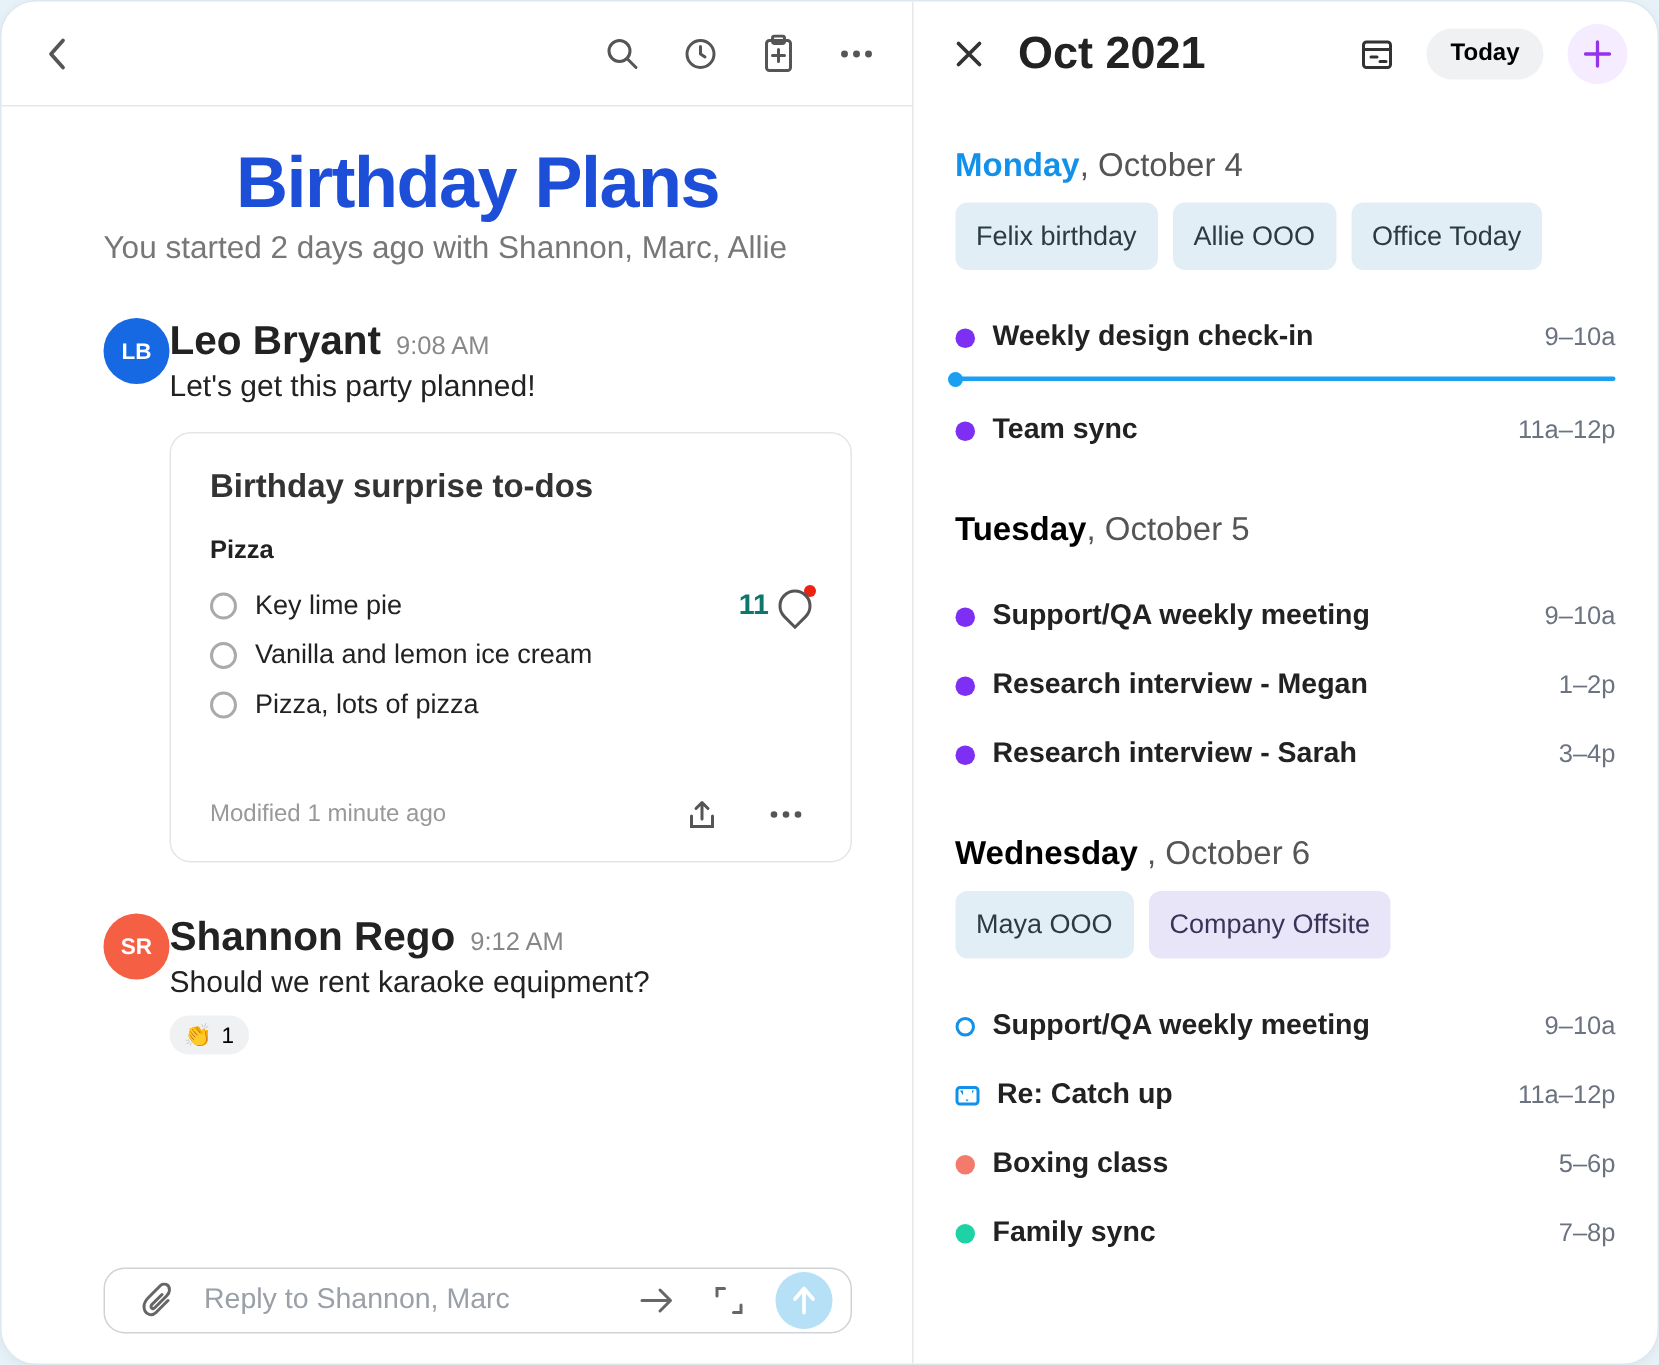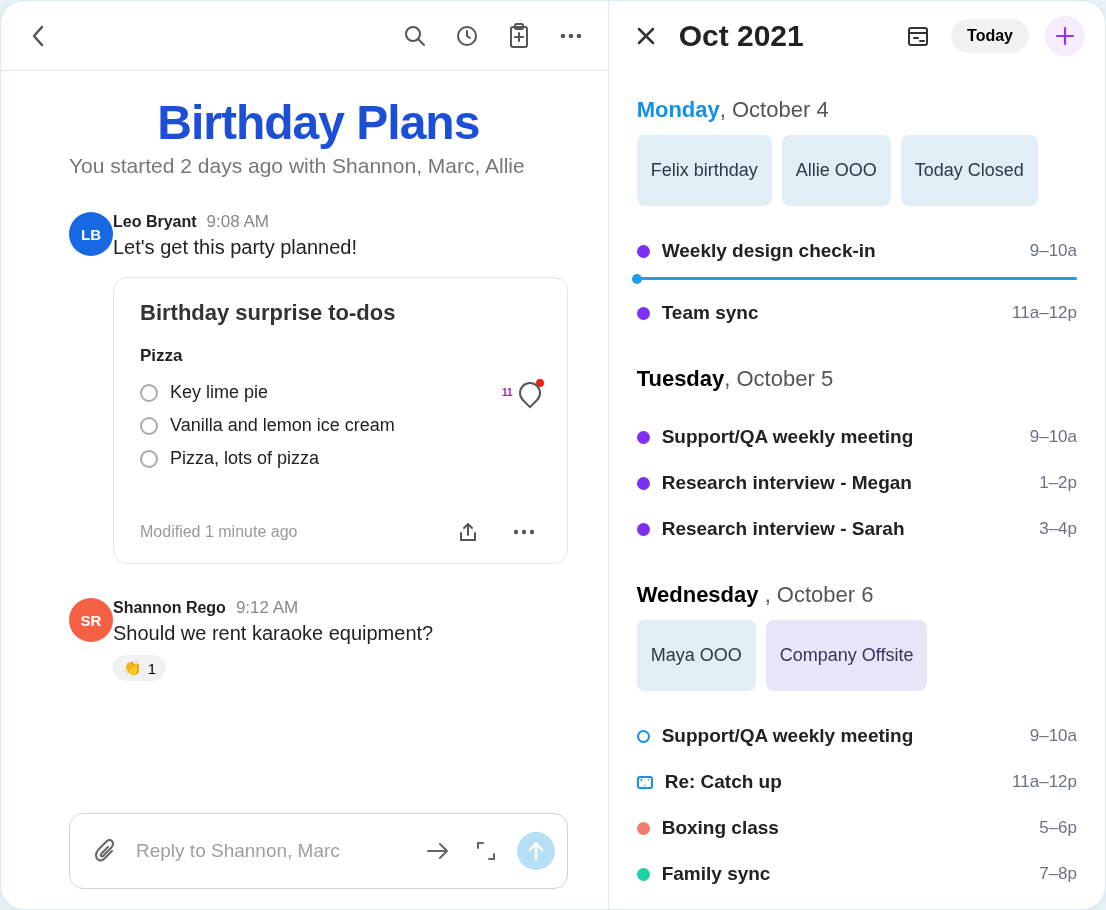--- a/index.html
+++ b/index.html
@@ -37,54 +37,54 @@
   
   .left-content { padding: 24px 40px 12px 68px; flex:1; overflow:auto; }
   .thread-title { font-size: 48px; font-weight: 800; color:#1d4ed8; letter-spacing:-1px;text-align:center; }
   .thread-sub { font-size: 21px; color:#777; margin-top: 4px; }
   .msg { display:flex; margin-top: 34px; }
   .avatar { width:44px; height:44px; border-radius:50%; display:flex; align-items:center; justify-content:center; color:#fff; font-weight:700; font-size:15px; flex-shrink:0; }
   .avatar.blue { background:#1668e3; }
   .avatar.orange { background:#f55f44; }
   .msg-body { flex:1; }
   .msg-head { display:flex; align-items:baseline; gap:10px; }
-  .msg-author { font-weight:700; font-size:16px; color:#222; }
+  .msg-author { font-weight:700; font-size:27px; color:#222; }
   .msg-time { color:#888; font-size:17px; }
   .msg-text { font-size:20px; color:#222; margin-top:4px; }
 
   .card { border:1px solid #e3e5e8; border-radius:14px; padding: 22px 26px 14px; margin-top:18px; }
   .card-title { font-size:22px; font-weight:700; color:#333; }
   .card-section { font-weight:700; font-size:17px; margin-top:20px; color:#222; }
   .todo-list { margin-top:10px; }
   .todo { display:flex; align-items:center; gap:12px; padding:6px 0; font-size:18px; color:#222; }
   .todo-circle { width:18px; height:18px; border:2px solid #aaa; border-radius:50%; flex-shrink:0; }
   .todo-row { display:flex; align-items:center; }
   .todo-row .todo { flex:1; }
-  .comment-chip { display:flex; align-items:center; gap:6px; color:#a21caf; font-size:10px; font-weight:600; position:relative; }
+  .comment-chip { display:flex; align-items:center; gap:6px; color:#0f766e; font-size:19px; font-weight:600; position:relative; }
   .comment-bubble { width:22px; height:22px; border:2px solid #555; border-radius:50% 50% 50% 0; transform: rotate(-45deg); position:relative; }
   .red-dot { width:8px; height:8px; background:#e21; border-radius:50%; position:absolute; top:-3px; right:-3px; }
   .card-footer { display:flex; align-items:center; justify-content:space-between; margin-top:40px; color:#999; font-size:16px; }
   .card-footer-icons { display:flex; gap:22px; color:#555; }
 
   .reaction { display:inline-flex; align-items:center; gap:6px; background:#f0f1f3; border-radius:16px; padding:4px 10px; margin-top:10px; font-size:15px; }
 
   
-  .composer { margin: 8px 40px 20px 68px; border:1.5px solid #cfd3d8; border-radius:14px; height:76px; display:flex; align-items:center; padding:0 12px 0 18px; gap:14px; }
+  .composer { margin: 8px 40px 20px 68px; border:1.5px solid #cfd3d8; border-radius:14px; height:44px; display:flex; align-items:center; padding:0 12px 0 18px; gap:14px; }
   .composer input { border:none; outline:none; flex:1; font-size:19px; color:#333; }
   .composer input::placeholder { color:#9aa0a8; }
   .send-btn { width:38px; height:38px; border-radius:50%; background:#b5e0f5; display:flex; align-items:center; justify-content:center; color:#fff; }
 
   
   .agenda { padding: 18px 28px; overflow:auto; flex:1; }
   .day-head { font-size:22px; font-weight:700; margin-top: 8px; }
   .day-head .dow { }
   .day-head .rest { font-weight:500; color:#555; }
   .day-head.current .dow { color:#1291eb; }
   .chips { display:flex; gap:10px; margin-top:12px; flex-wrap:wrap; }
-  .chip { border-radius:8px; padding:25px 14px; font-size:18px; }
+  .chip { border-radius:8px; padding:12px 14px; font-size:18px; }
   .chip.blue { background:#e2eef5; color:#2b3a44; }
   .chip.purple { background:#e9e5f9; color:#3a3358; }
   .events { margin-top:22px; }
   .event { display:flex; align-items:center; gap:12px; padding:12px 0; }
   .dot { width:13px; height:13px; border-radius:50%; flex-shrink:0; }
   .dot.purple { background:#7d2ff4; }
   .dot.outline-blue { background:#fff; border:2.5px solid #1291eb; }
   .dot.coral { background:#f47a6b; }
   .dot.teal { background:#1dd3a5; }
   .mail-icon { width:16px; height:13px; border:2px solid #1291eb; border-radius:3px; position:relative; flex-shrink:0; }
@@ -259,21 +259,21 @@
             <path d="M10 2 V18 M2 10 H18" stroke="#9333ea" stroke-width="2.2" stroke-linecap="round"></path>
           </svg>
       </div>
     </div>
     <div class="agenda" id="agenda">
         <div class="day-block">
           <div class="day-head current"><span class="dow">Monday</span><span class="rest">, October 4</span></div>
           <div class="chips">
             <div class="chip blue">Felix birthday</div>
             <div class="chip blue">Allie OOO</div>
-            <div class="chip blue">Today Closed</div>
+            <div class="chip blue">Office Today</div>
           </div>
           <div class="events">
             <div class="event">
               <div class="dot purple"></div>
               <div class="ev-title">Weekly design check-in</div>
               <div class="ev-time">9–10a</div>
             </div>
             <div class="now-line"></div>
             <div class="event">
               <div class="dot purple"></div>

